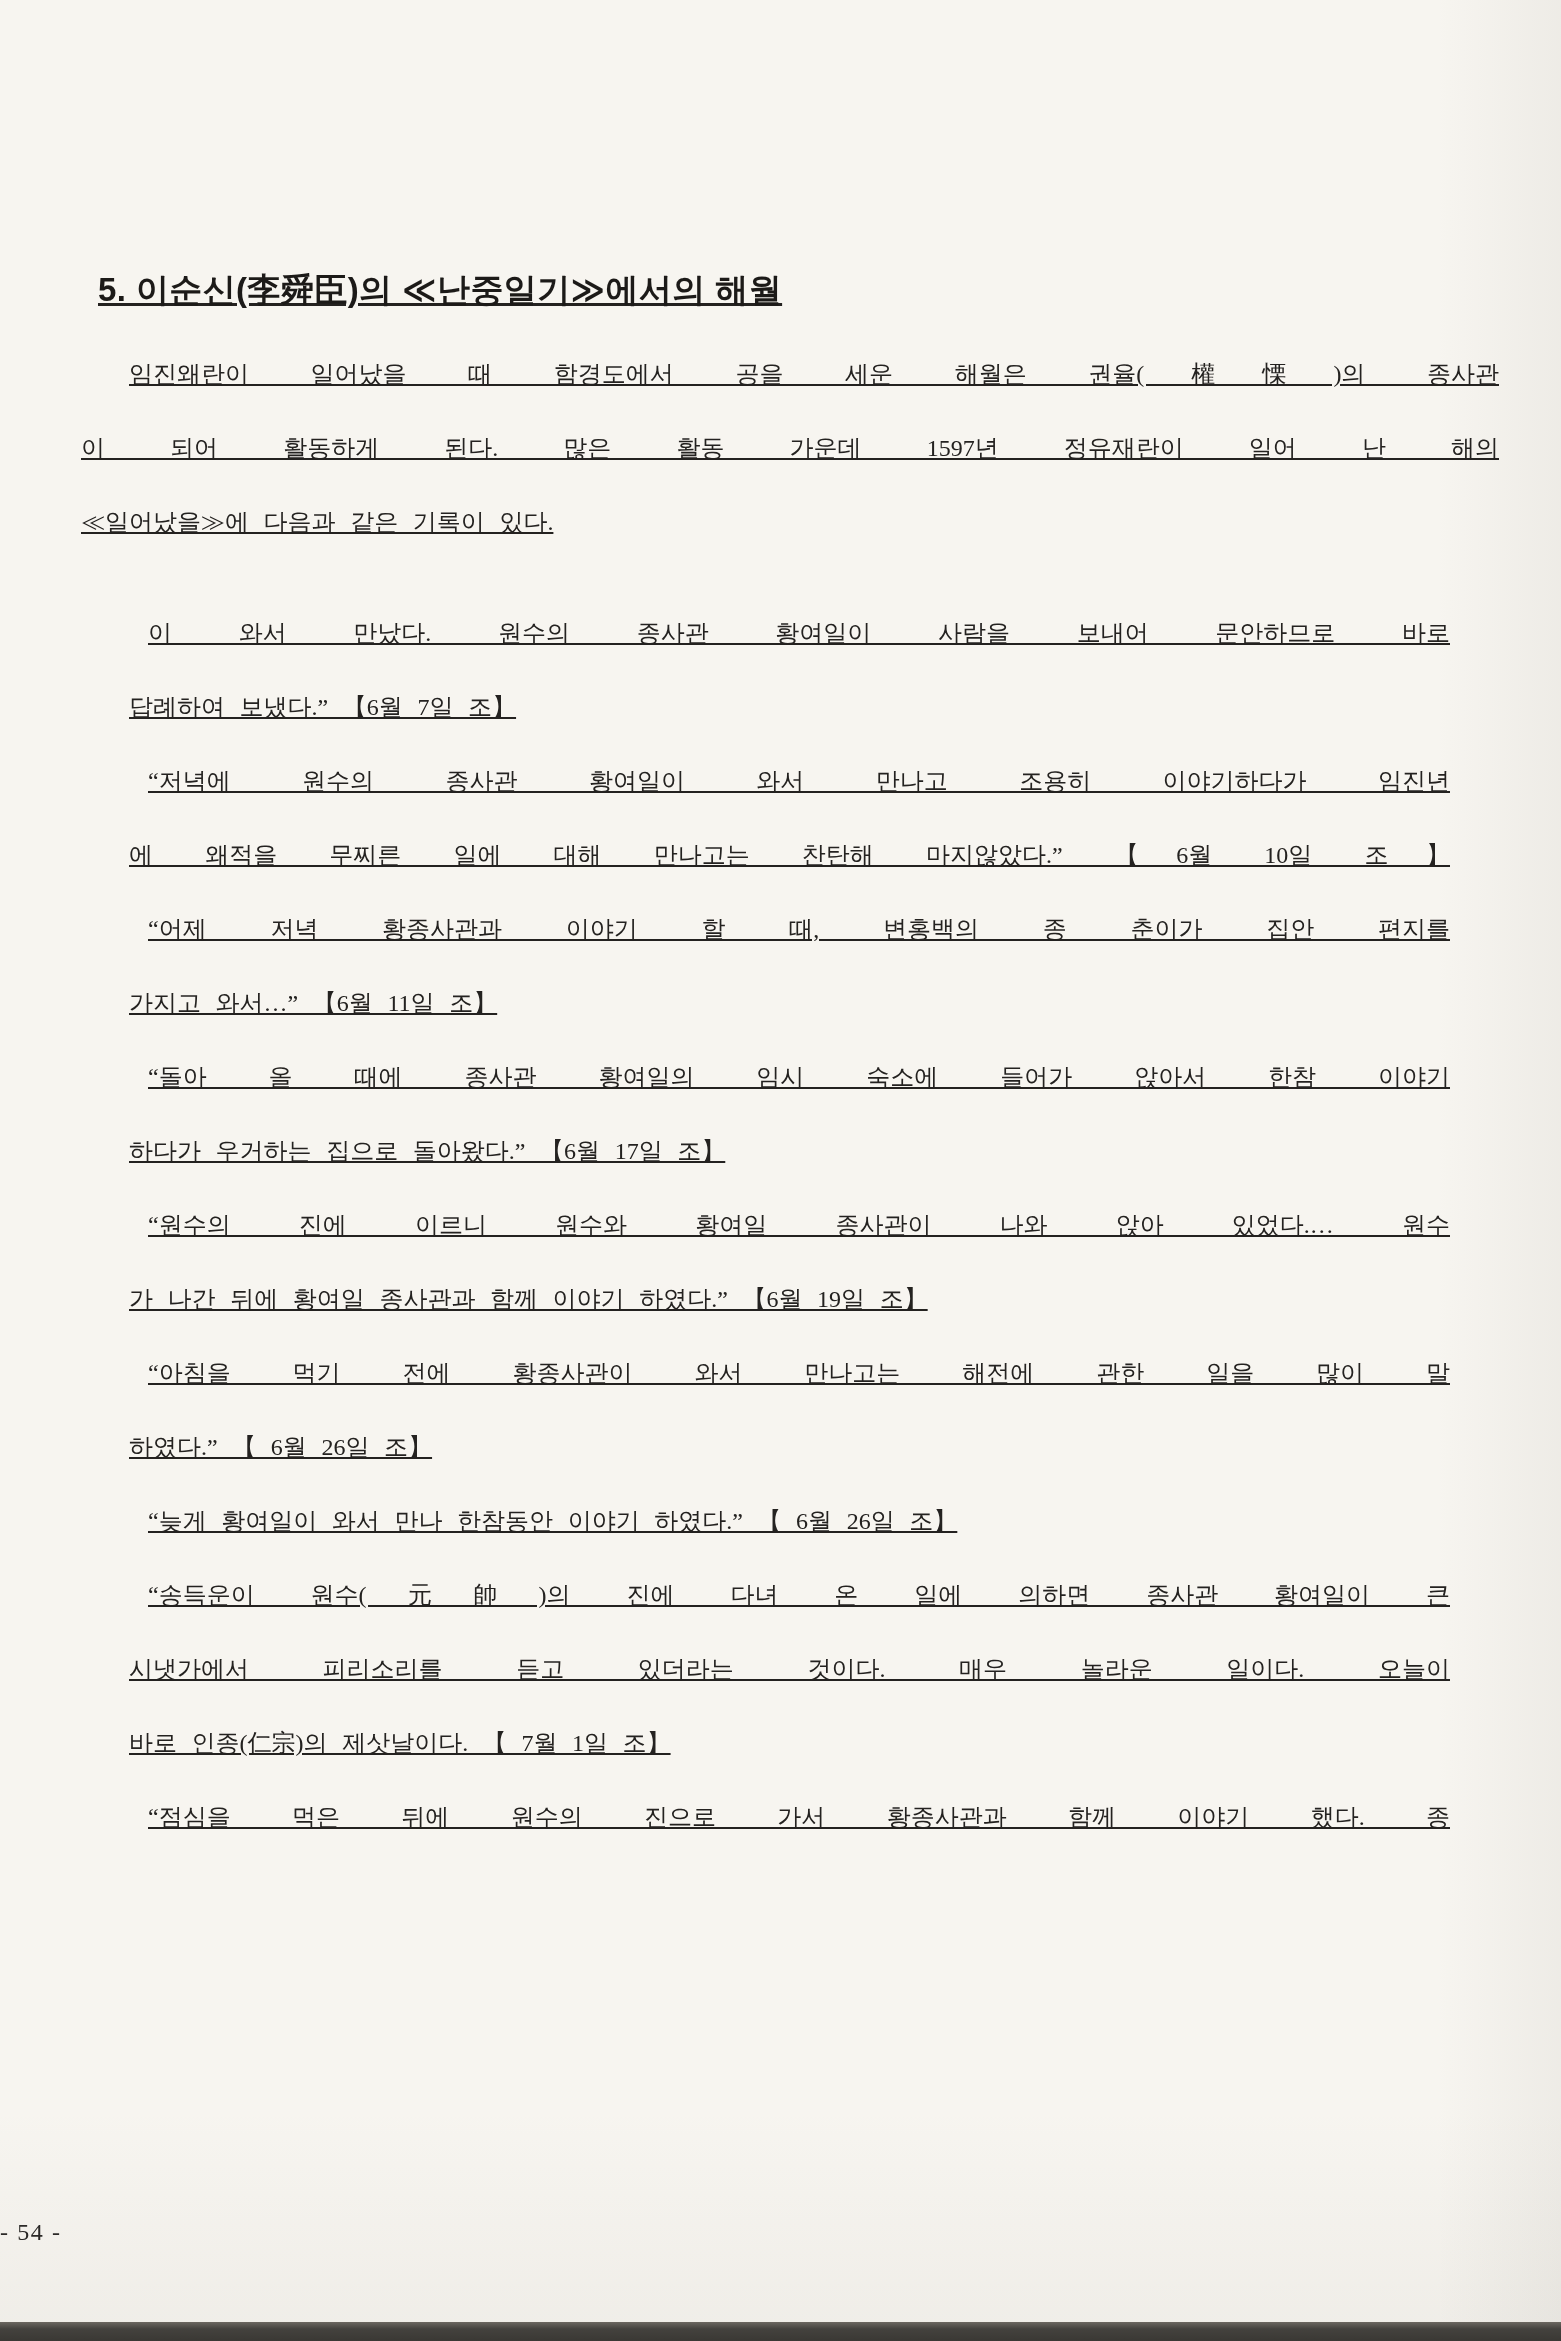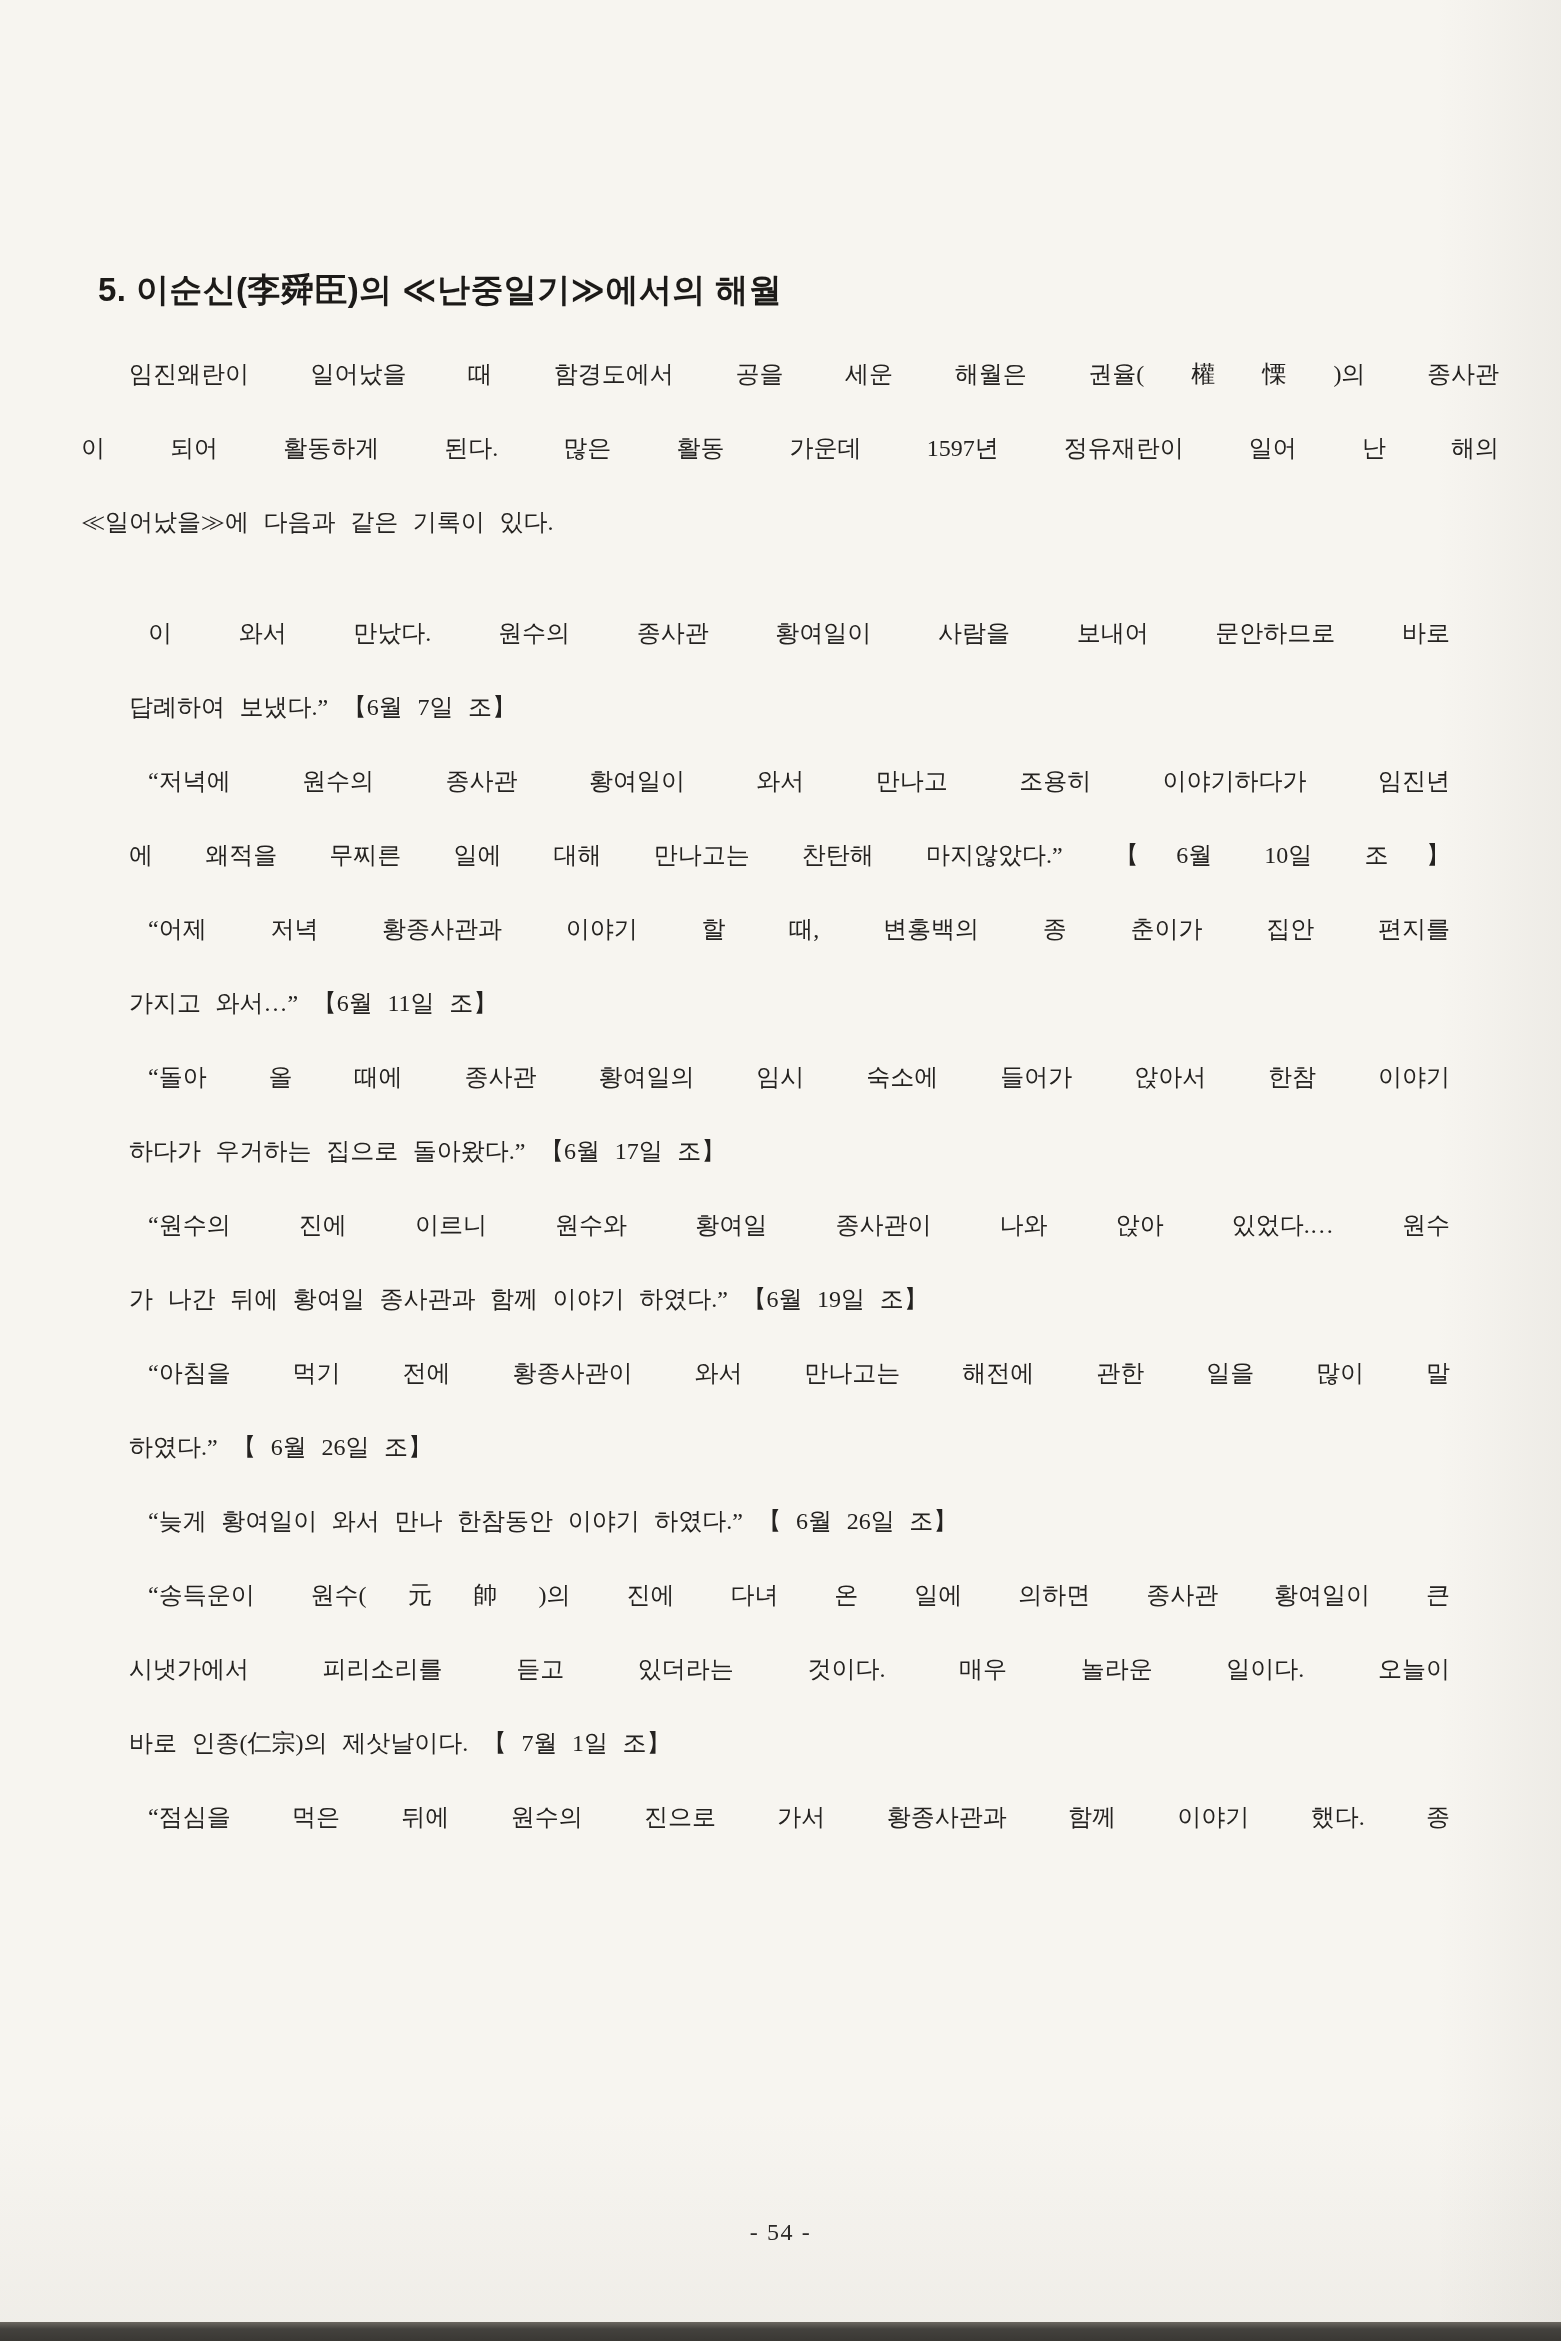--- a/index.html
+++ b/index.html
@@ -12,20 +12,21 @@
     width: 1561px;
     height: 2342px;
     margin: 0 auto;
     background:
       linear-gradient(to right, rgba(255,255,255,0) 92%, rgba(90,85,75,0.06) 100%),
       linear-gradient(to bottom, rgba(255,255,255,0) 90%, rgba(90,85,75,0.05) 100%),
       #f7f5f0;
     overflow: hidden;
     font-family: "Liberation Serif", "DejaVu Serif", serif;
     color: #242220;
+    text-decoration: underline;
   }
   .content {
     padding: 262px 62px 0 81px;
   }
   .section-title {
     font-family: "Liberation Sans", "DejaVu Sans", sans-serif;
     font-size: 33px;
     font-weight: bold;
     line-height: 55px;
     padding-left: 17px;
@@ -57,21 +58,21 @@
     width: 1321px;
   }
   .quote .line:first-child {
     text-indent: 19px;
   }
   .page-number {
     position: absolute;
     top: 2219px;
     left: 0;
     width: 100%;
-    text-align: center;
+    text-align: left;
     font-size: 24px;
     letter-spacing: 1.6px;
     color: #2b2927;
   }
   .scan-bar {
     position: absolute;
     left: 0;
     bottom: 0;
     width: 100%;
     height: 20px;

